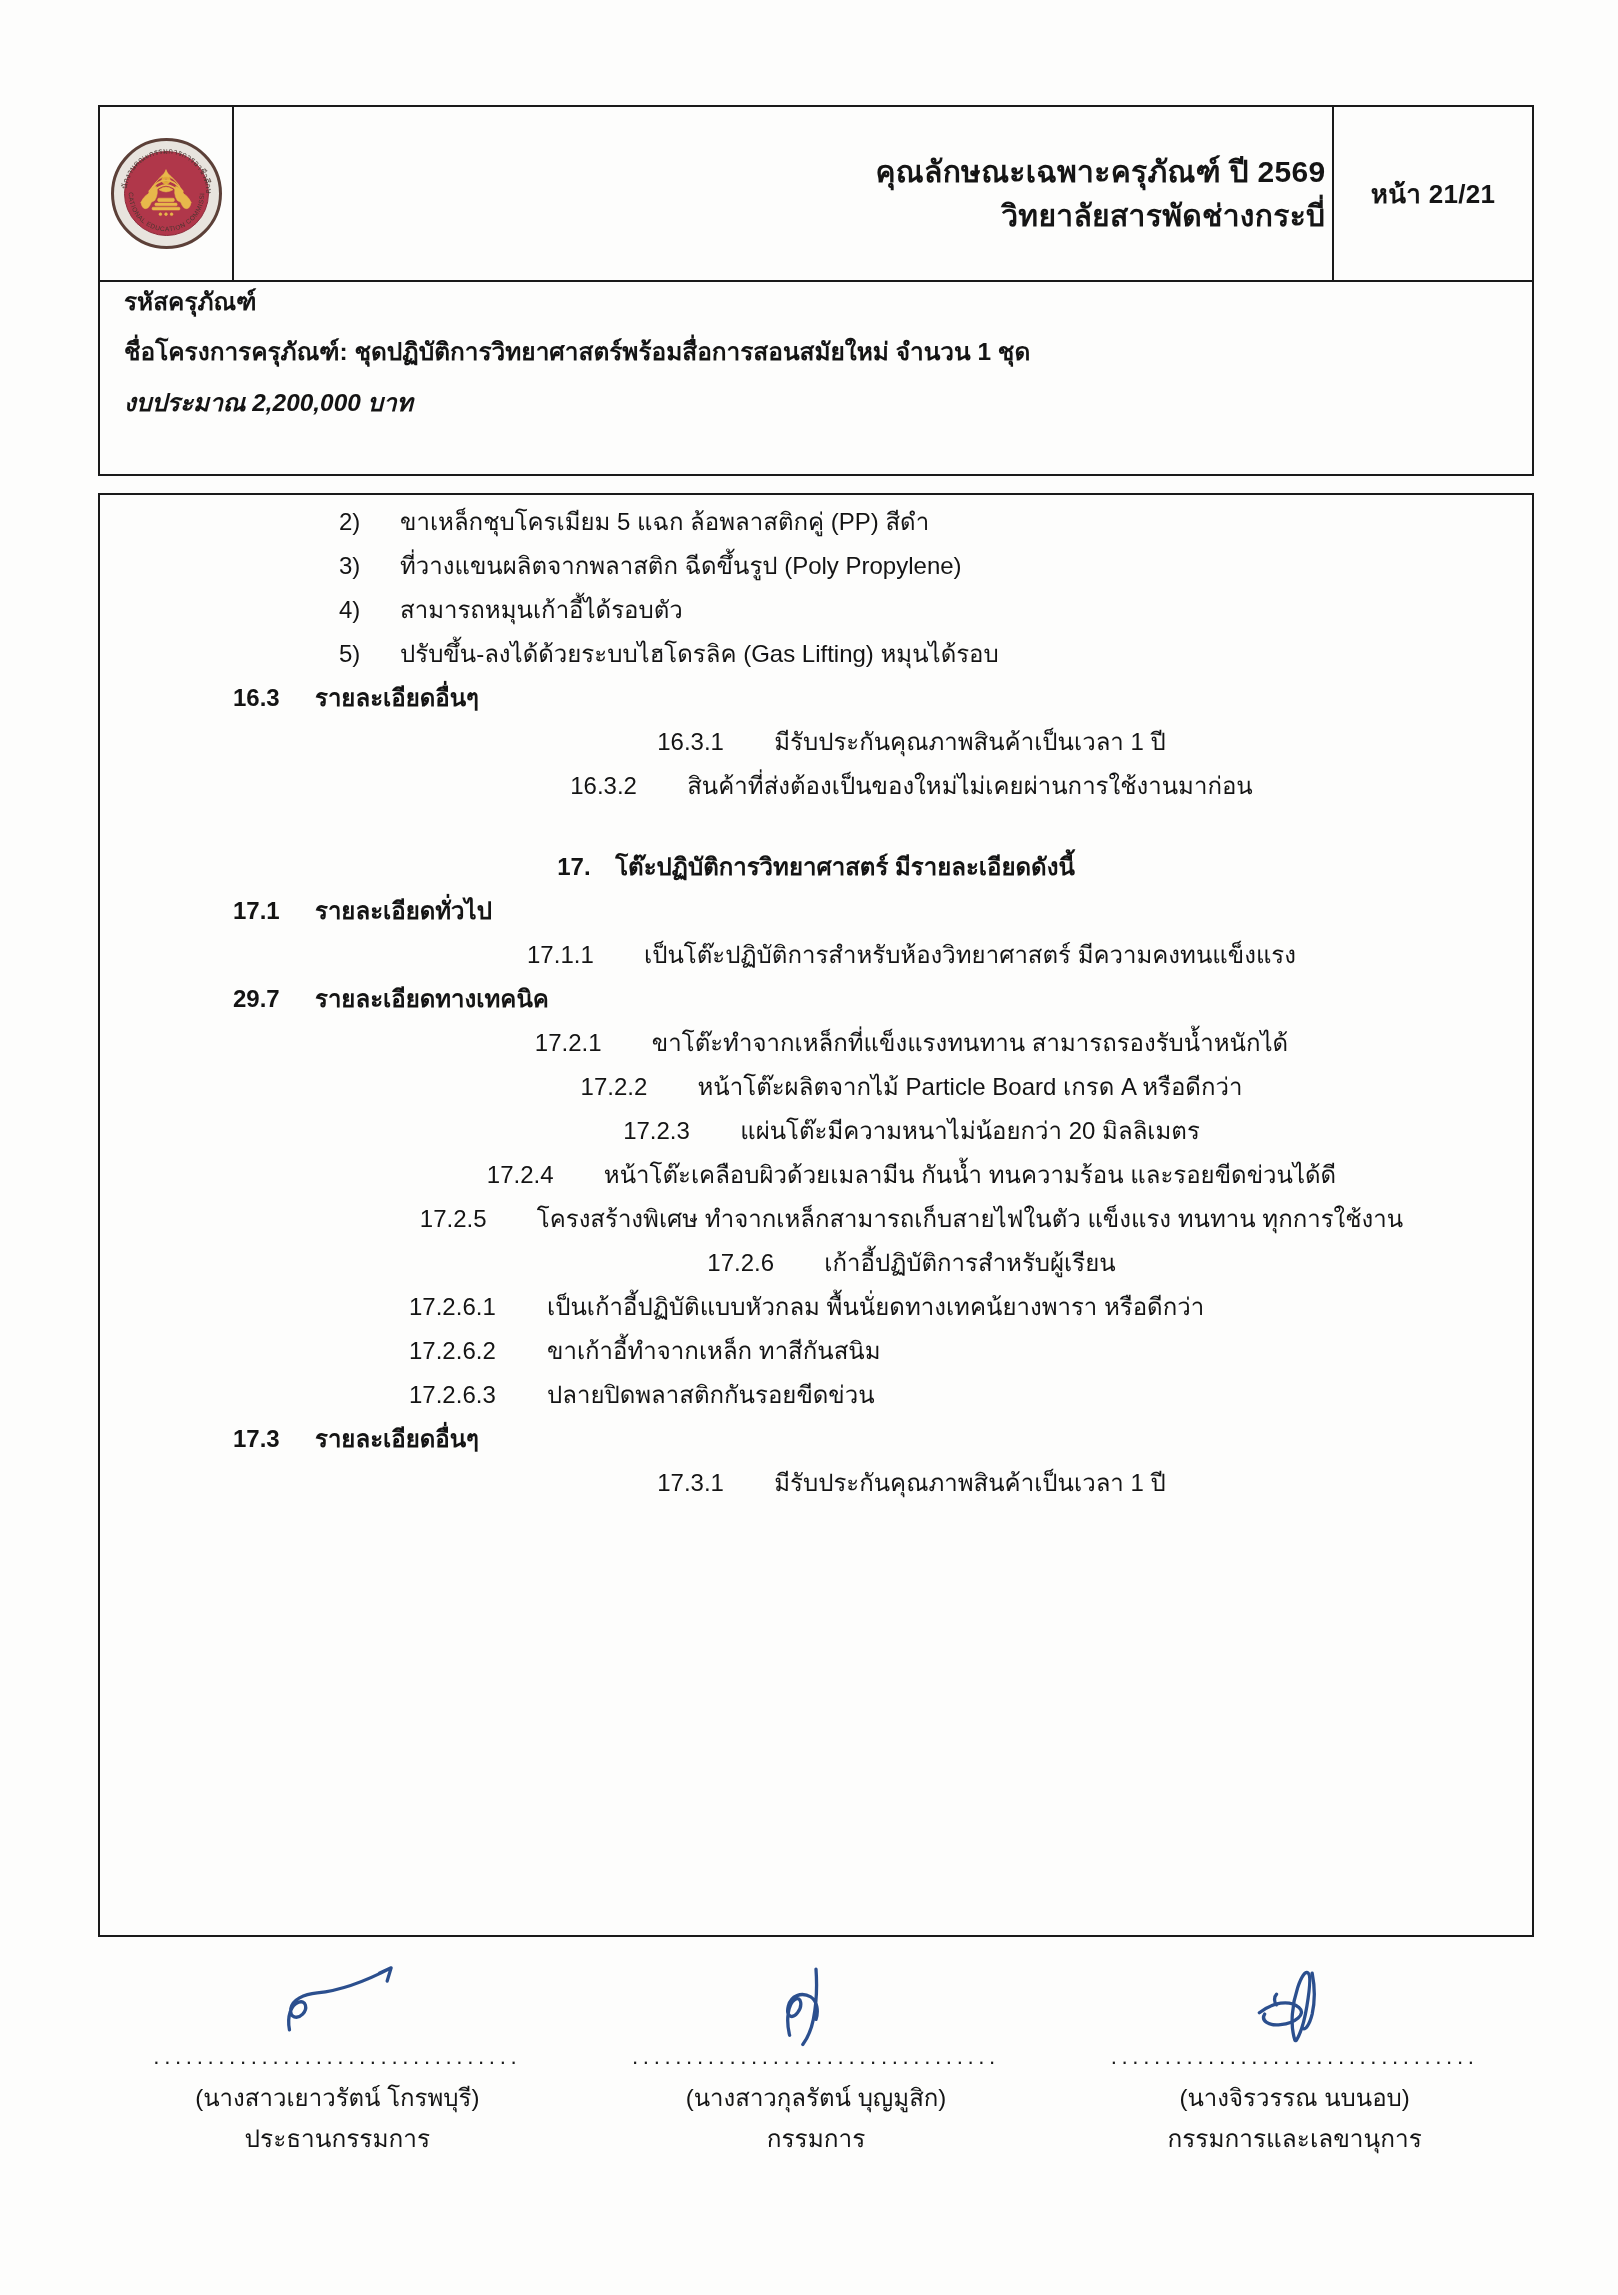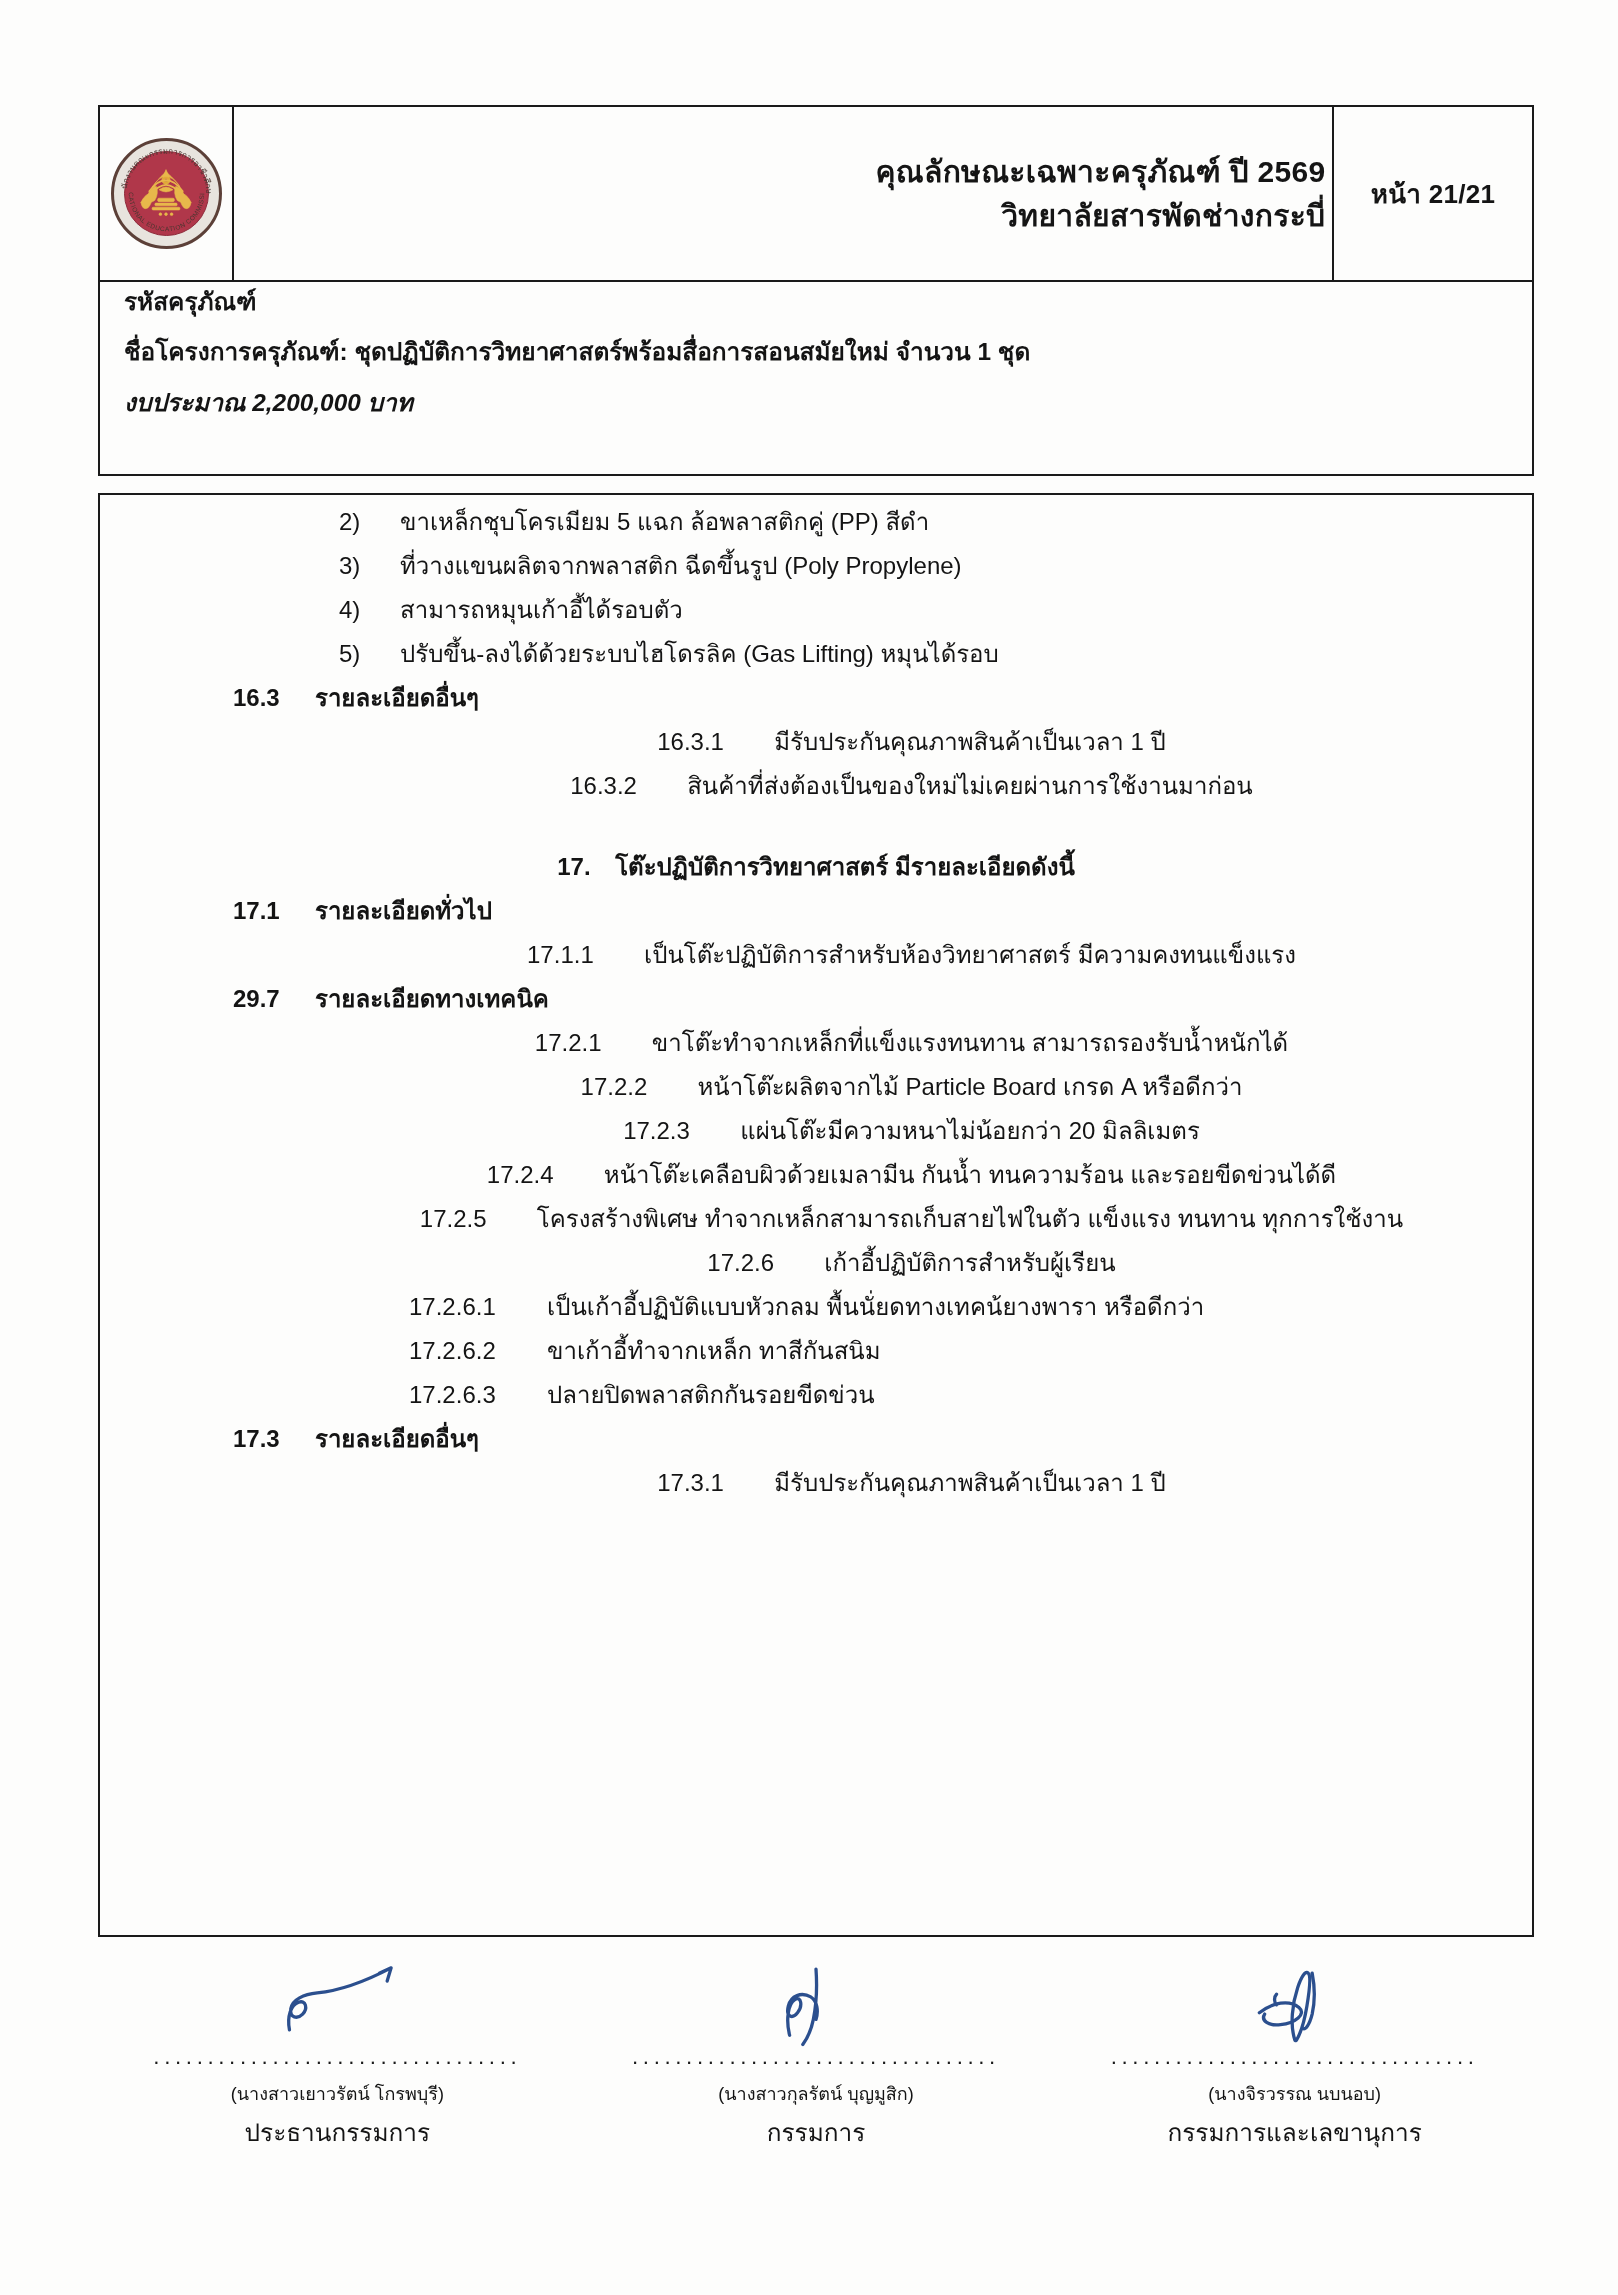--- a/index.html
+++ b/index.html
@@ -170,21 +170,21 @@
     font-size:22.4px;
     letter-spacing:4.6px;
     color:#1a1a1a;
     line-height:1;
     margin:0 auto 17px auto;
     white-space:nowrap;
     overflow:hidden;
     height:22.4px;
   }
   .sig-name{
-    font-size:18px;
+    font-size:24px;
     color:#141414;
     margin-bottom:14.5px;
     line-height:1.1;
     white-space:nowrap;
   }
   .sig-role{
     font-size:24.4px;
     color:#141414;
     line-height:1.1;
     white-space:nowrap;

